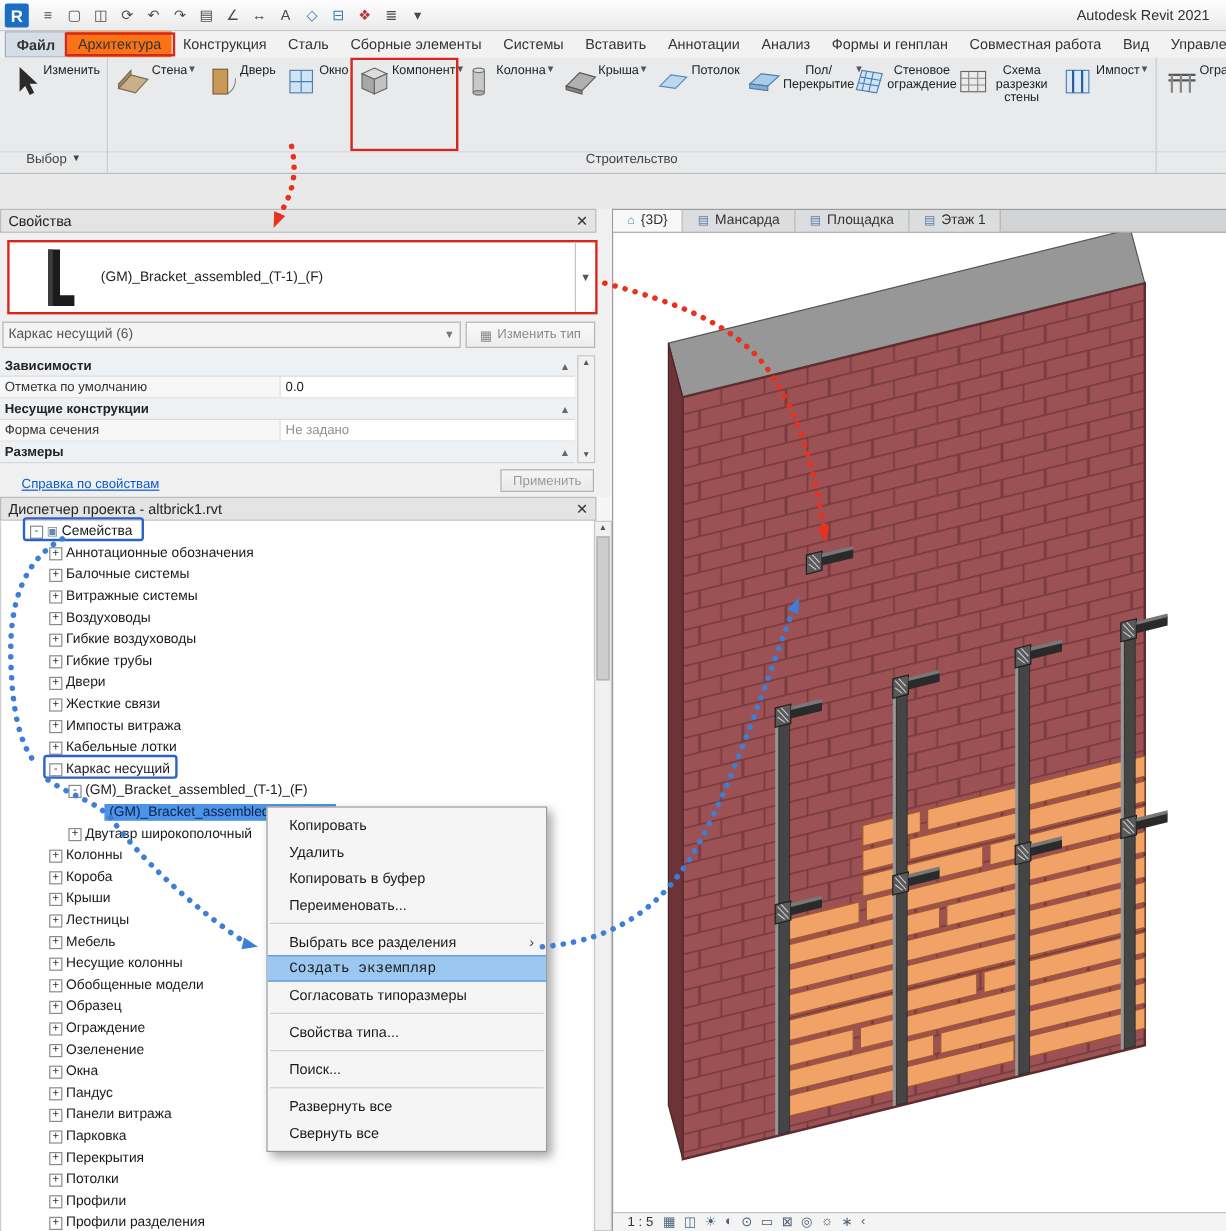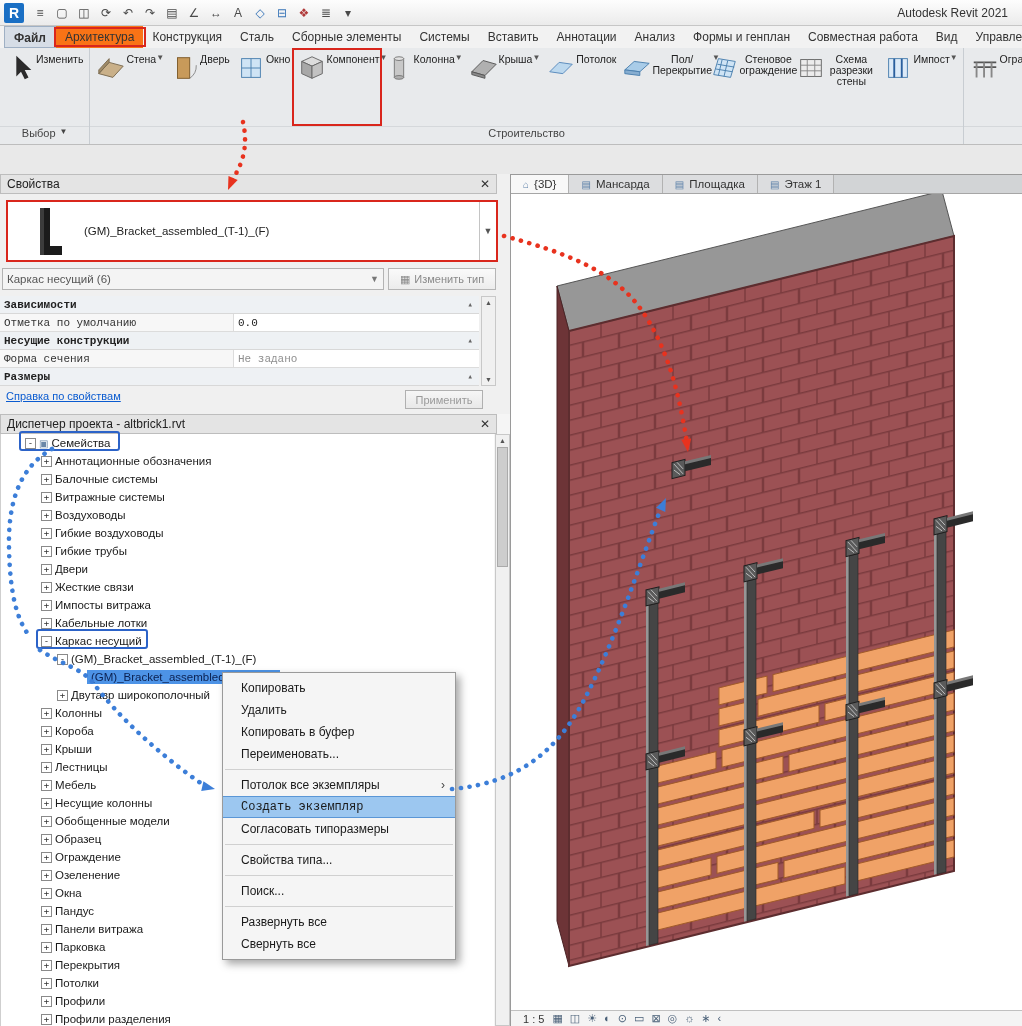--- a/index.html
+++ b/index.html
@@ -54,34 +54,34 @@
   .fam-name { font-size:11.5px; color:#222; margin-left:14px; flex:1; }
   .preview-drop { width:17px; align-self:stretch; border-left:1px solid #c4c4c4; display:flex;
     align-items:center; justify-content:center; font-size:9px; color:#555; }
   .typecombo { position:absolute; left:2px; top:94px; width:382px; height:22px; background:#f4f4f4;
     border:1px solid #b3b3b3; font-size:11.5px; color:#555; display:flex; align-items:center;
     padding:0 4px; }
   .typecombo .cc { margin-left:auto; font-size:9px; color:#777; }
   .edittype { position:absolute; left:388px; top:94px; width:108px; height:22px;
     background:linear-gradient(#fafafa,#ececec); border:1px solid #b5b5b5; font-size:11px;
     color:#8a8a8a; display:flex; align-items:center; justify-content:center; gap:4px; }
-  .pgridwrap { position:absolute; left:0; top:122px; width:479px;font-family:Liberation Mono, monospace; }
+  .pgridwrap { position:absolute; left:0; top:122px; width:479px; }
   .pgroup { height:18px; background:#eef1f4; border-bottom:1px solid #d8d8d8; font-weight:bold;
     font-size:11px; color:#222; display:flex; align-items:center; padding:0 6px 0 4px; }
   .pgroup .garr { margin-left:auto; font-size:9px; color:#666; }
   .prow { height:18px; display:flex; border-bottom:1px solid #dcdcdc; font-size:11px; }
   .plabel { width:234px; background:#f7f7f7; border-right:1px solid #dcdcdc; display:flex;
     align-items:center; padding:0 4px; color:#333; }
   .pvalue { flex:1; background:#fff; display:flex; align-items:center; padding:0 4px; color:#222; }
   .pvalue.muted { color:#8f8f8f; }
   .pscroll { position:absolute; left:481px; top:122px; width:15px; height:90px; background:#f0f0f0;
     border:1px solid #c8c8c8; display:flex; flex-direction:column; justify-content:space-between;
     align-items:center; font-size:7px; color:#555; padding:2px 0; }
-  .pbottom { position:absolute; left:0; top:216px; width:497px; height:20px; display:flex;
-    align-items:flex-start; }
+  .pbottom { position:absolute; left:12px; top:216px; width:497px; height:20px; display:flex;
+    align-items:flex-end; }
   .helplink { font-size:11px; color:#0a5bd0; text-decoration:underline; margin-left:6px; }
   .applybtn { margin-left:auto; margin-right:14px; width:78px; height:19px;
     background:linear-gradient(#f6f6f6,#e8e8e8); border:1px solid #b0b0b0; font-size:11px;
     color:#9a9a9a; display:flex; align-items:center; justify-content:center; }
 
   .browser { position:absolute; left:0; top:414px; width:510px; height:612px; background:#f5f5f5; }
   .tree { position:absolute; left:0; top:20px; width:494px; bottom:0; overflow:hidden;
     background:#fff; border-left:1px solid #cfcfcf; }
   .trow { height:18px; display:flex; align-items:center; white-space:nowrap; font-size:11.5px;
     color:#1a1a1a; }
@@ -515,21 +515,21 @@
         <span>Удалить</span>
       </div>
       <div class="mitem">
         <span>Копировать в буфер</span>
       </div>
       <div class="mitem">
         <span>Переименовать...</span>
       </div>
       <div class="msep"></div>
       <div class="mitem">
-        <span>Потолок все экземпляры</span>
+        <span>Выбрать все разделения</span>
         <span class="msub">›</span>
       </div>
       <div class="mitem hl">
         <span>Создать экземпляр</span>
       </div>
       <div class="mitem">
         <span>Согласовать типоразмеры</span>
       </div>
       <div class="msep"></div>
       <div class="mitem">

